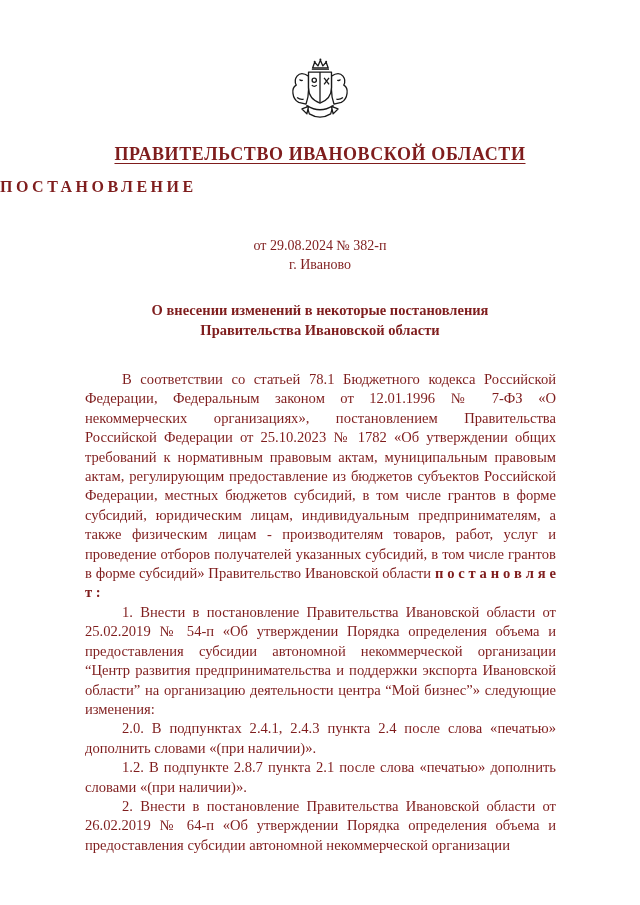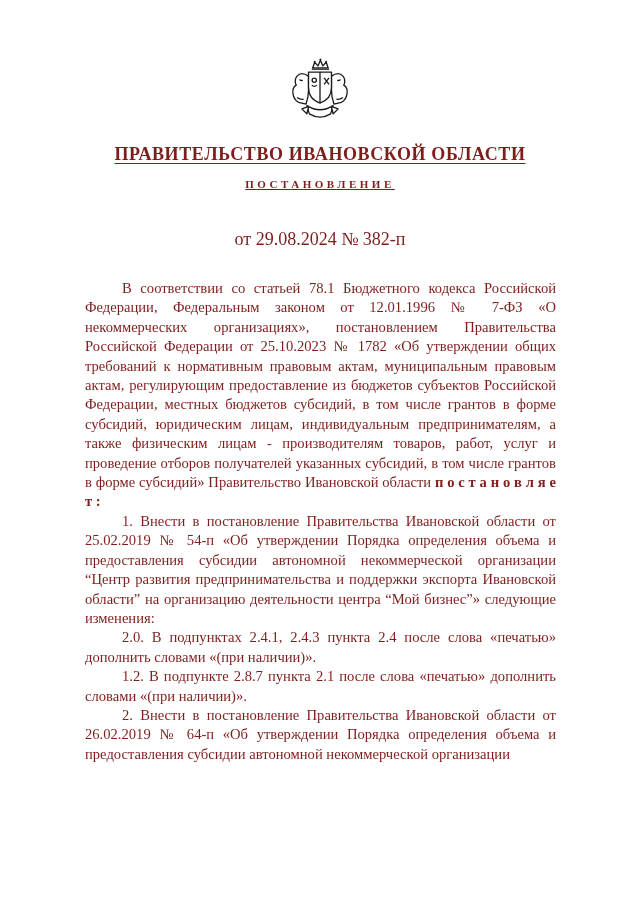--- a/index.html
+++ b/index.html
@@ -23,29 +23,27 @@
     margin: 12px 0 0 0;
     text-align: center;
     font-size: 18px;
     font-weight: bold;
     letter-spacing: 0.6px;
     text-decoration: underline;
     text-underline-offset: 3px;
   }
   .doc-type {
     margin: 13px 0 0 0;
-    text-align: center;
-    font-size: 11px;
+    font-size: 16px;
     font-weight: bold;
     letter-spacing: 3.5px;
-    text-decoration: underline;
   }
   .date-line, .city-line {
     text-align: center;
-    font-size: 18px;
+    font-size: 14px;
     line-height: 19px;
   }
   .date-line { margin-top: 40px; }
   .subject {
     margin-top: 26px;
     text-align: center;
     font-size: 14.5px;
     font-weight: bold;
     line-height: 20px;
   }
@@ -99,21 +97,26 @@
         <path d="M72 62 l-8 -3 2 9 z"></path>
       </g>
     </svg>
   </div>
 
   <h1 class="org-title">ПРАВИТЕЛЬСТВО ИВАНОВСКОЙ ОБЛАСТИ</h1>
 
   <div class="doc-type">ПОСТАНОВЛЕНИЕ</div>
 
   <div class="date-line">от 29.08.2024 № 382-п</div>
+  <div class="city-line">г. Иваново</div>
 
+  <div class="subject">
+    <div>О внесении изменений в некоторые постановления</div>
+    <div>Правительства Ивановской области</div>
+  </div>
 
   <div class="body-text">
     <p><span>В соответствии со статьей 78.1 Бюджетного кодекса Российской Федерации, Федеральным законом от 12.01.1996 № 7-ФЗ «О некоммерческих организациях», постановлением Правительства Российской Федерации от 25.10.2023 № 1782 «Об утверждении общих требований к нормативным правовым актам, муниципальным правовым актам, регулирующим предоставление из бюджетов субъектов Российской Федерации, местных бюджетов субсидий, в том числе грантов в форме субсидий, юридическим лицам, индивидуальным предпринимателям, а также физическим лицам - производителям товаров, работ, услуг и проведение отборов получателей указанных субсидий, в том числе грантов в форме субсидий» Правительство Ивановской области </span><span class="bold-spaced">п о с т а н о в л я е т :</span></p>
     <p>1. Внести в постановление Правительства Ивановской области от 25.02.2019 № 54-п «Об утверждении Порядка определения объема и предоставления субсидии автономной некоммерческой организации “Центр развития предпринимательства и поддержки экспорта Ивановской области” на организацию деятельности центра “Мой бизнес”» следующие изменения:</p>
     <p>2.0. В подпунктах 2.4.1, 2.4.3 пункта 2.4 после слова «печатью» дополнить словами «(при наличии)».</p>
     <p>1.2. В подпункте 2.8.7 пункта 2.1 после слова «печатью» дополнить словами «(при наличии)».</p>
     <p>2. Внести в постановление Правительства Ивановской области от 26.02.2019 № 64-п «Об утверждении Порядка определения объема и предоставления субсидии автономной некоммерческой организации</p>
   </div>
 
 </div>

